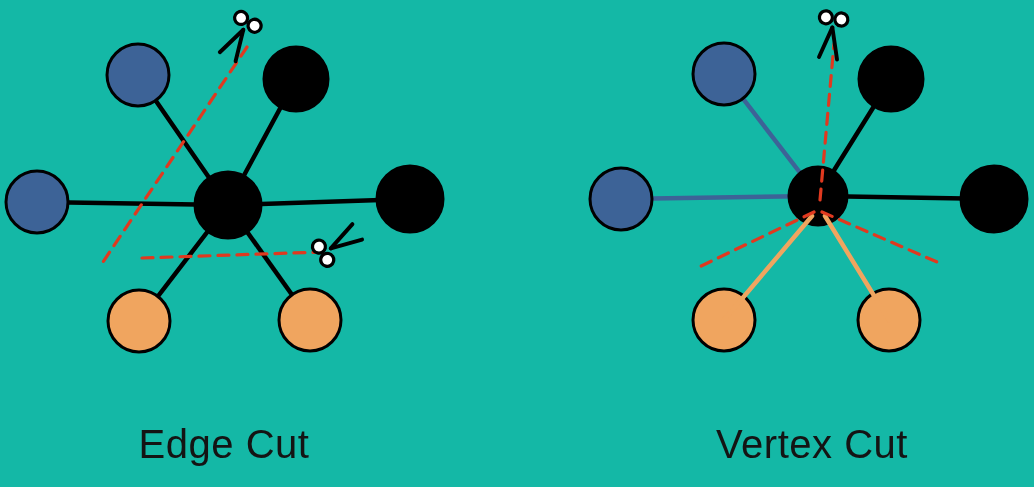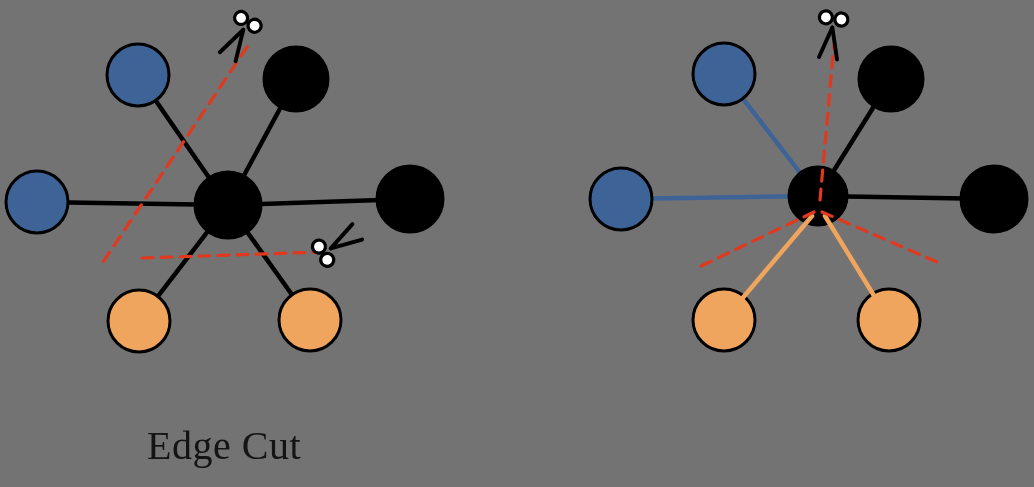--- a/index.html
+++ b/index.html
@@ -1,20 +1,20 @@
 <!DOCTYPE html>
 <html><head>
 <meta charset="utf-8">
 <style>
   html,body{margin:0;padding:0;background:#fff;}
   .stage{
     position:relative;
     width:1034px;height:487px;
-    background:#737373;
-    font-family:Liberation Serif, serif;
+    background:#14b8a6;
+    font-family:Liberation Sans, sans-serif;
     overflow:hidden;
   }
   .stage svg{position:absolute;left:0;top:0;}
   .graph-label{
     position:absolute;
     top:422px;
     transform:translateX(-50%);
     font-size:40px;
     font-weight:400;
     color:#141414;
@@ -97,13 +97,14 @@
           <line x1="-2" y1="0" x2="22" y2="7" stroke="#000000" stroke-width="3" stroke-linecap="round"></line>
           <circle cx="-9" cy="-6" r="5" fill="#ffffff" stroke="#000000" stroke-width="2.5"></circle>
           <circle cx="-9" cy="6" r="5" fill="#ffffff" stroke="#000000" stroke-width="2.5"></circle>
           <circle cx="0" cy="0" r="1.5" fill="#000000"></circle>
         </g>
       </g>
     </svg>
 
   <div class="graph-label label-left">Edge Cut</div>
 
+  <div class="graph-label label-right">Vertex Cut</div>
 </div>
 
 </body></html>

